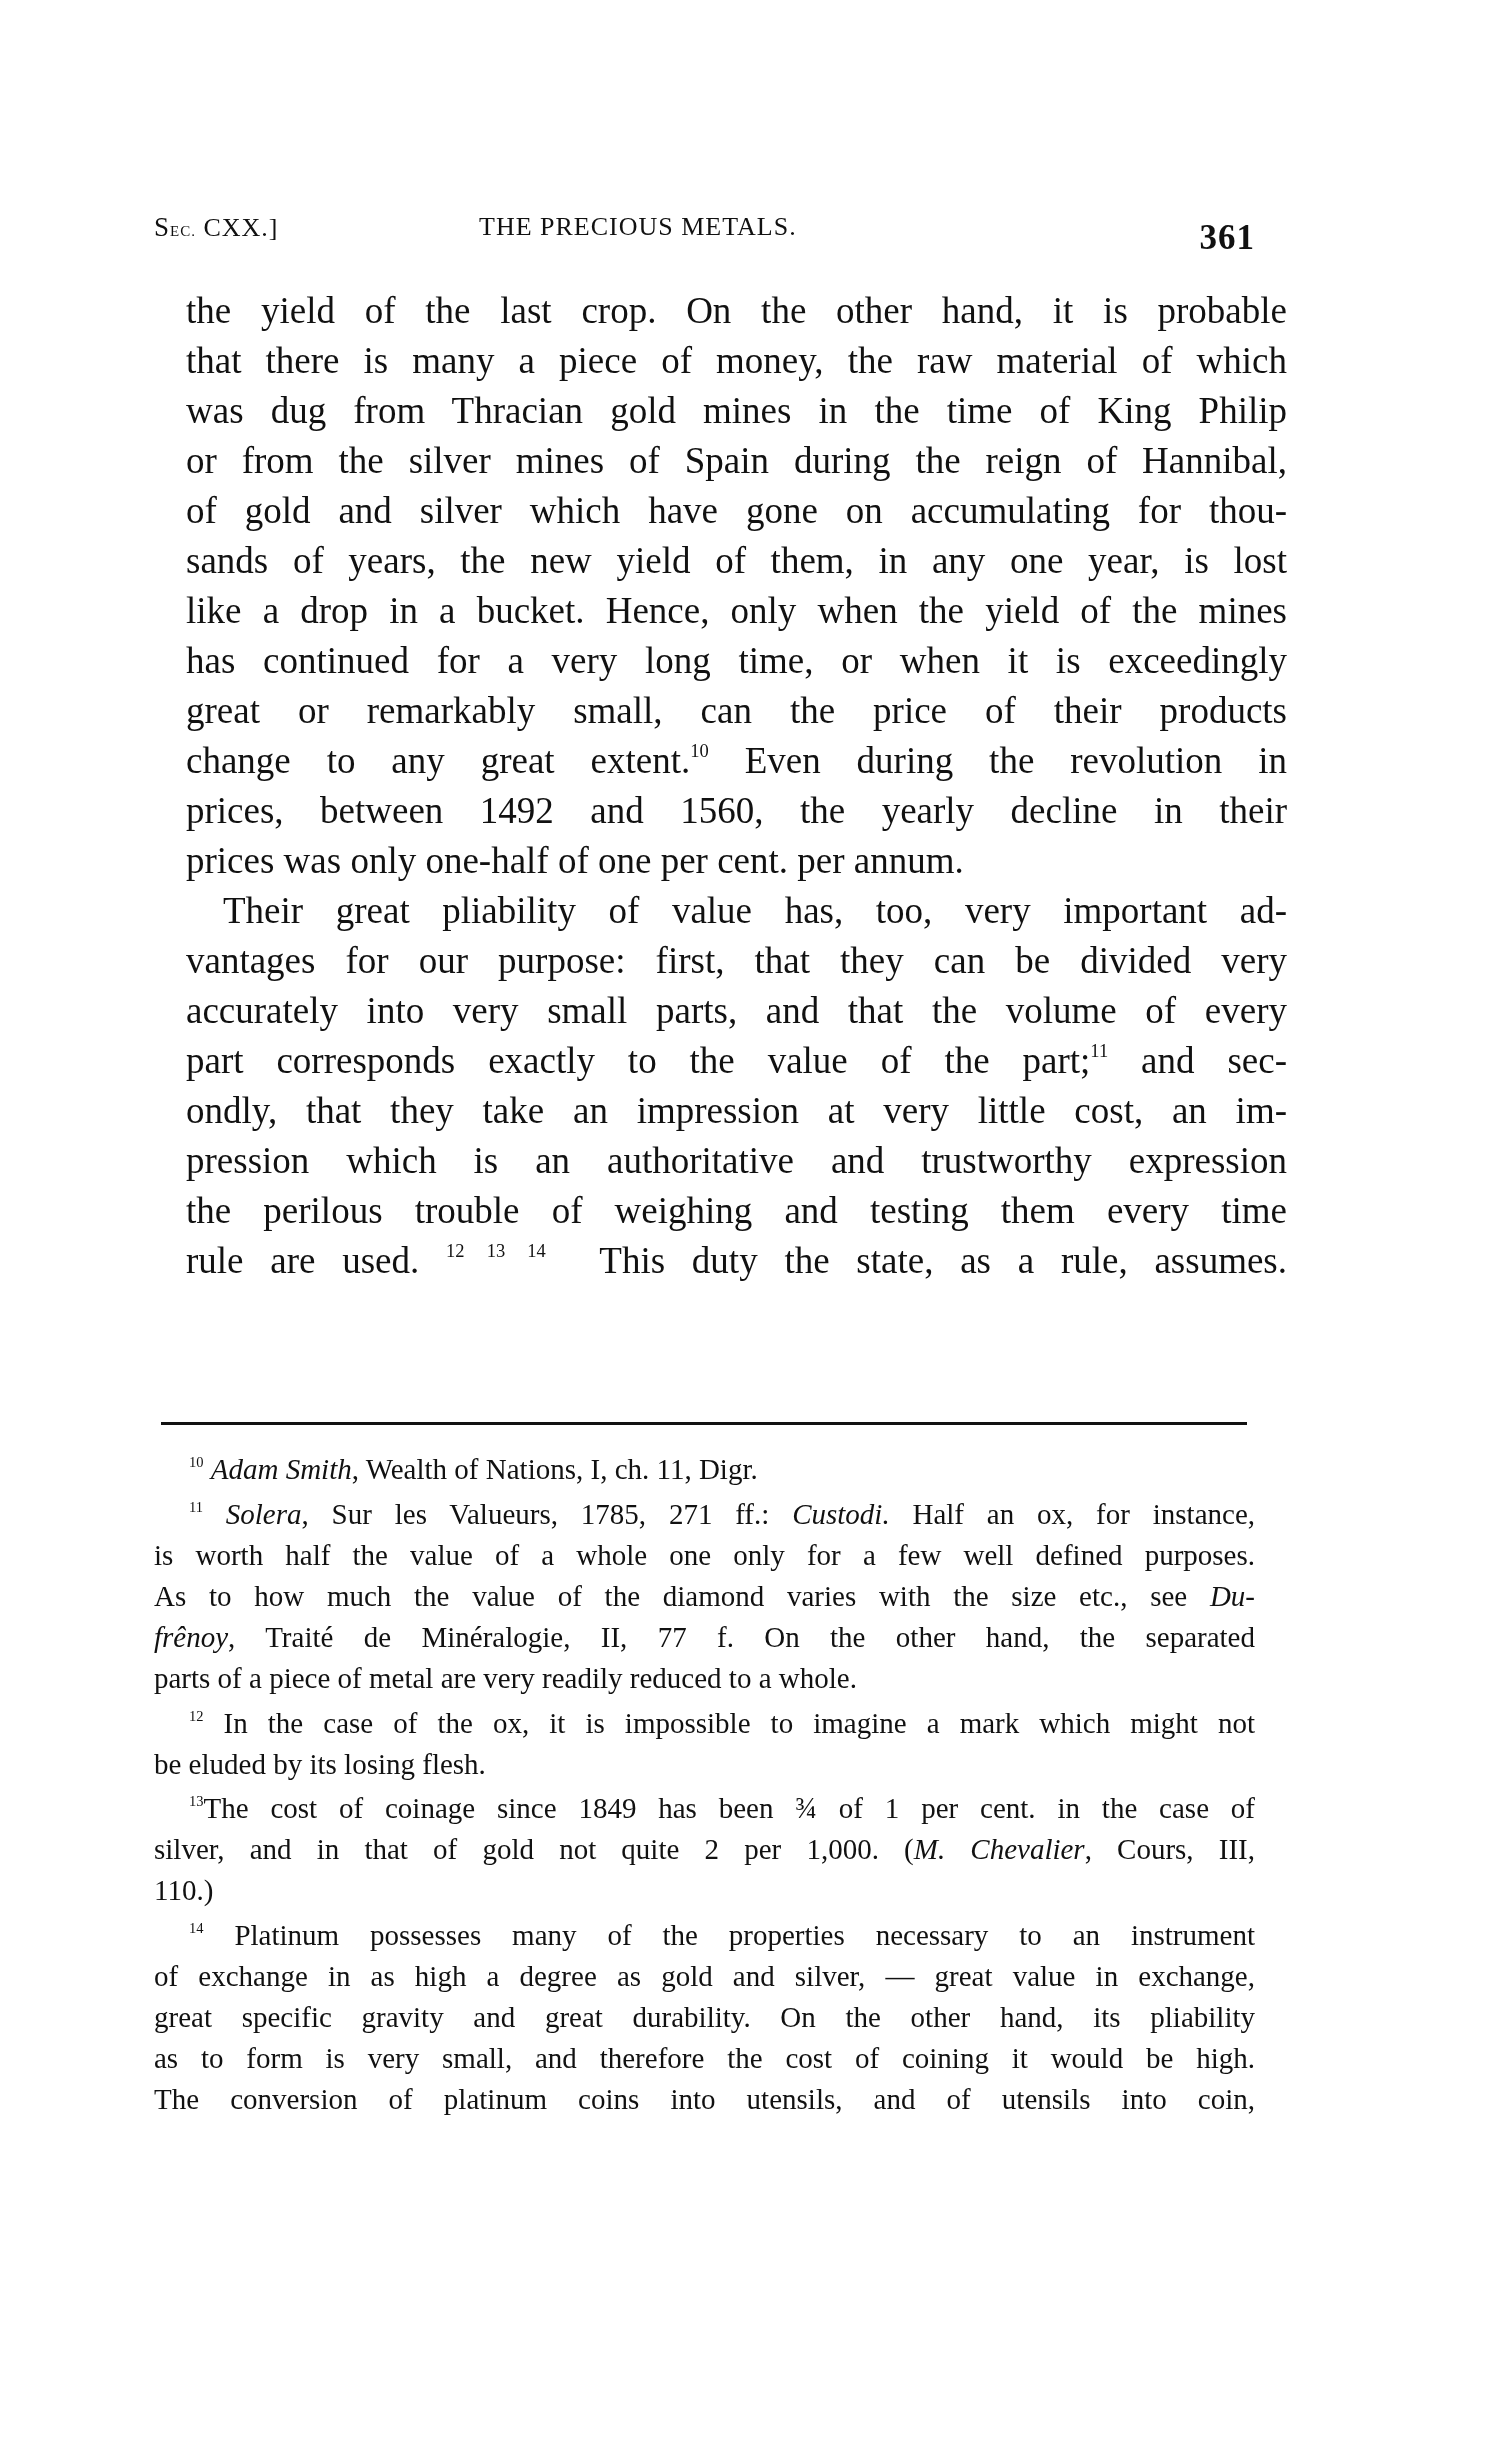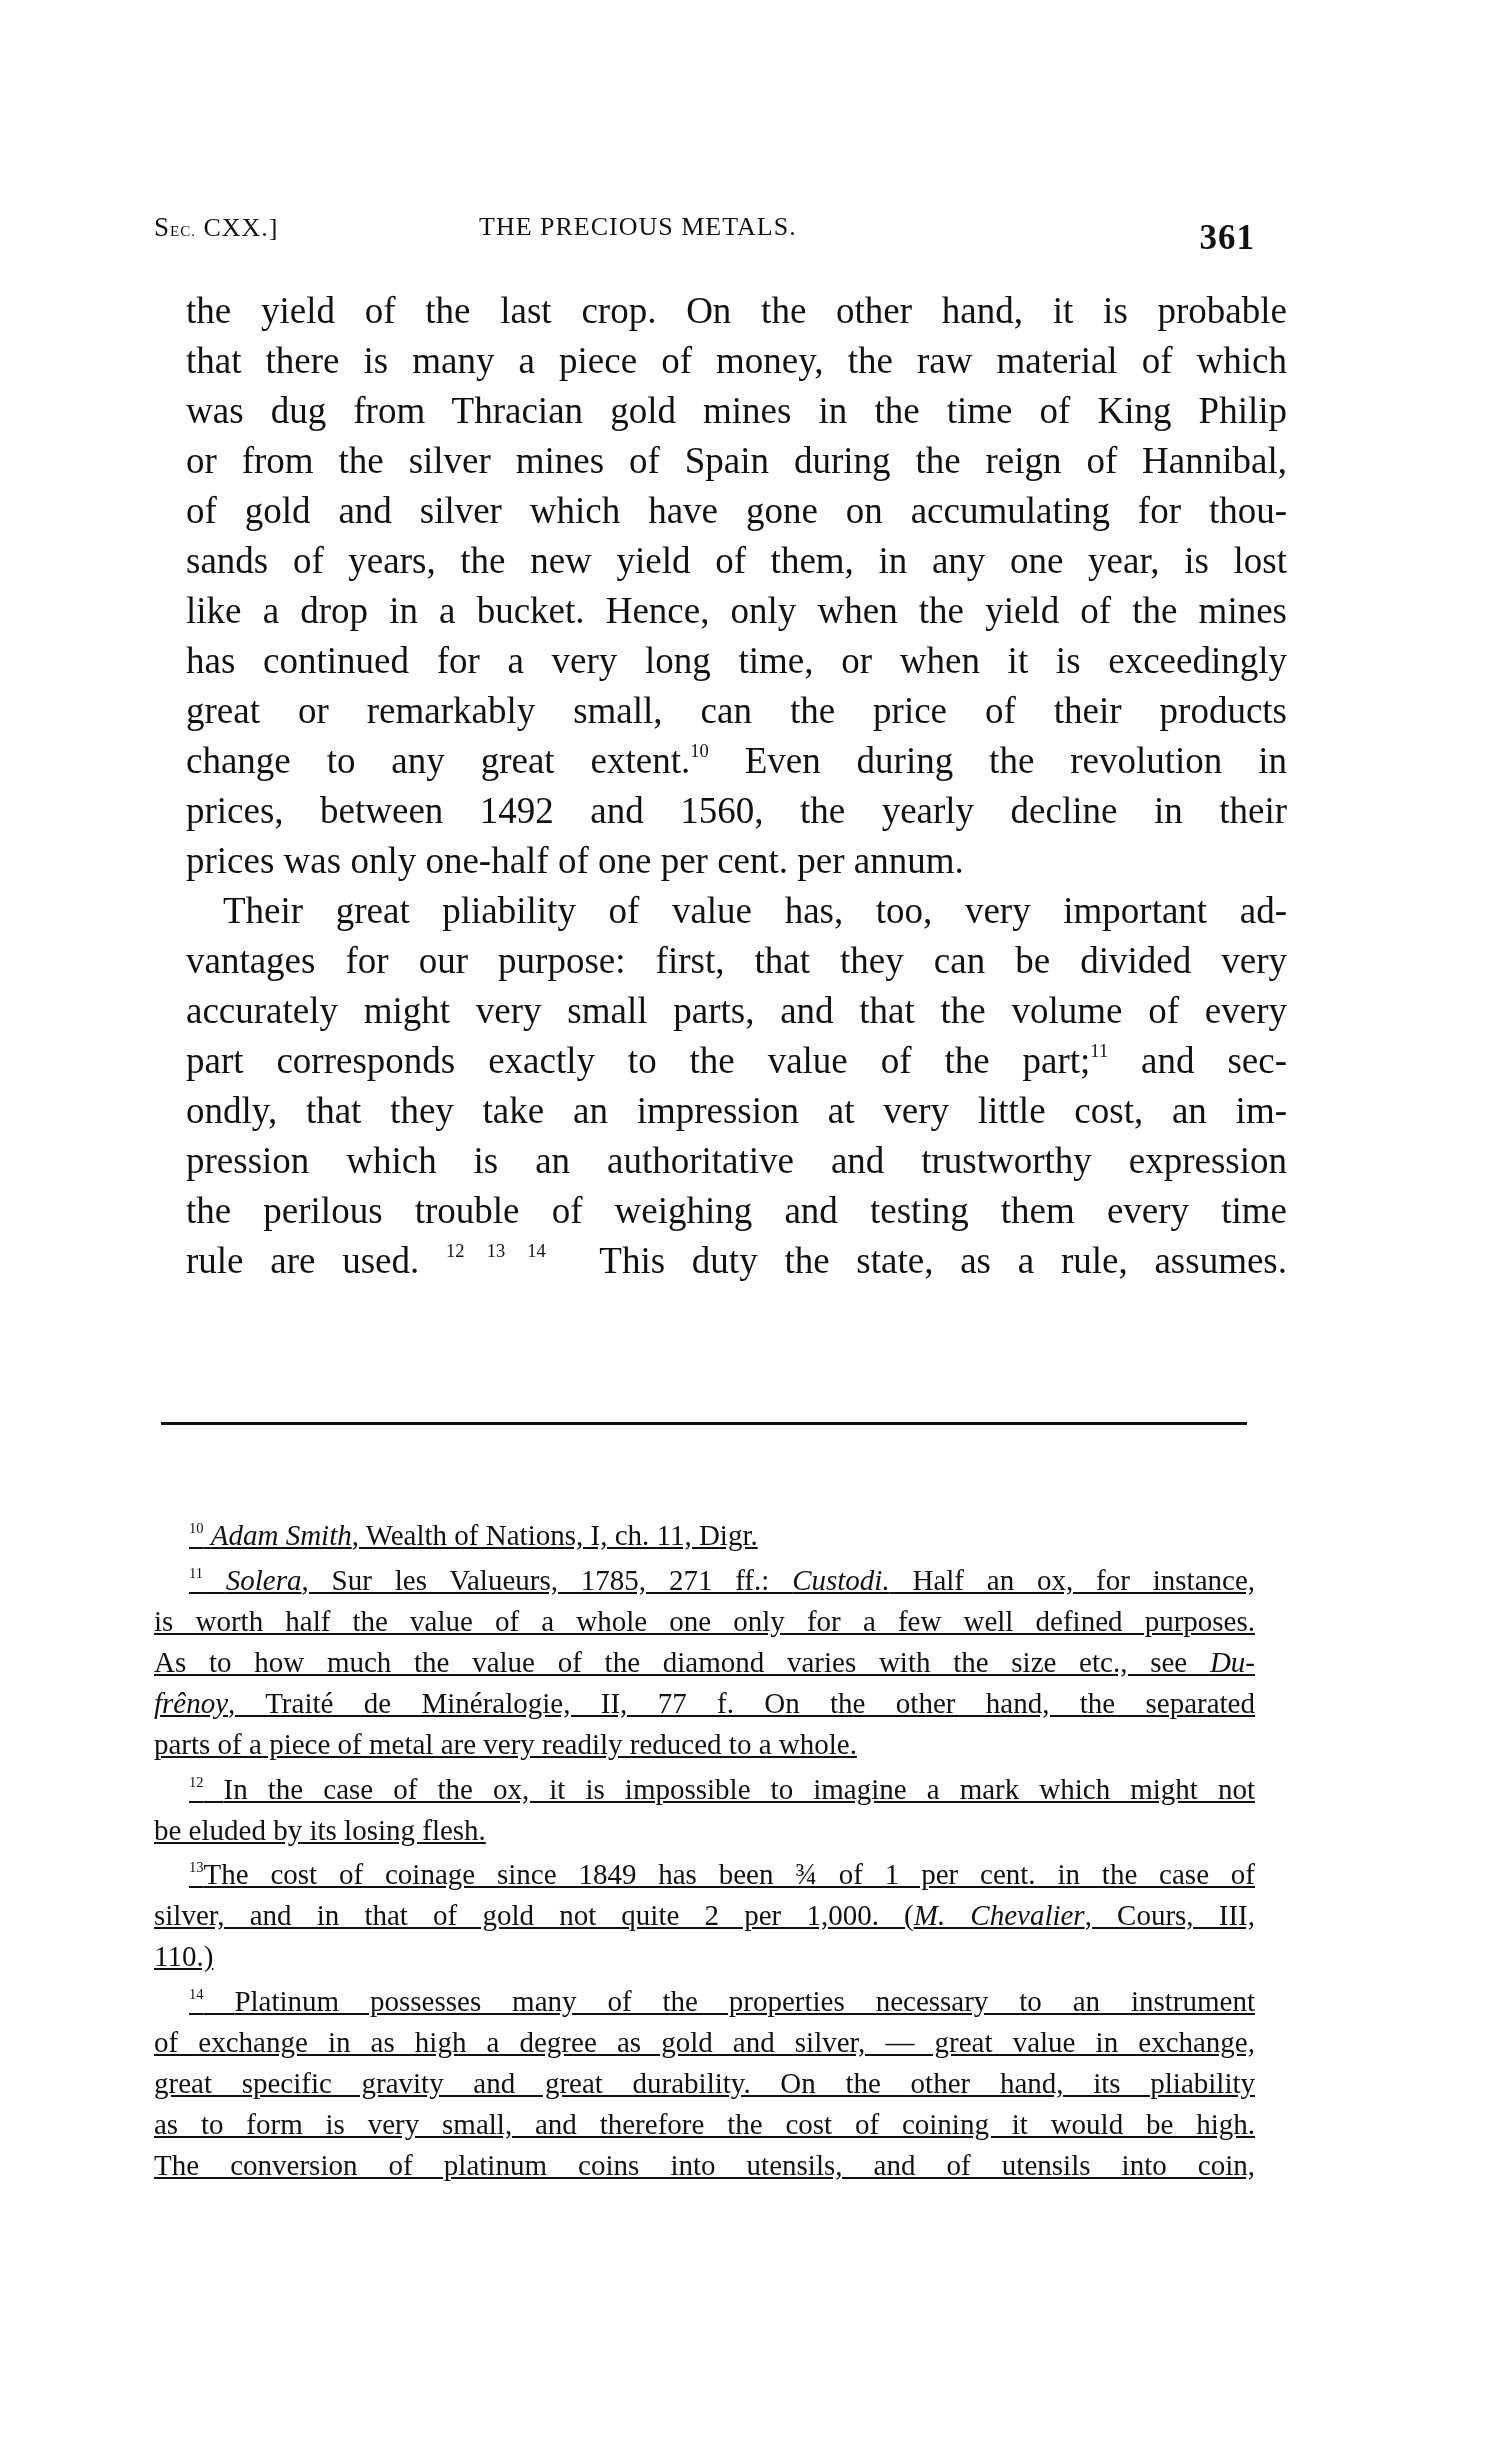--- a/index.html
+++ b/index.html
@@ -12,21 +12,21 @@
   .header .sec .sc-small { font-size: 15px; }
   .header .title { position: absolute; left: 325px; top: 5.8px; }
   .header .pagenum { position: absolute; right: 0; top: 12px; font-size: 35px; font-weight: bold; }
   .body { position: absolute; top: 286px; left: 154px; width: 1101px; margin-left: 32px; }
   .line { height: 50px; line-height: 50px; font-size: 37px; white-space: nowrap;
           text-align: justify; text-align-last: justify; display: block; }
   .line.last { text-align-last: left; }
   .line.indent { padding-left: 37px; }
   sup { font-size: 0.5em; vertical-align: 0.85em; line-height: 0; }
   .rule { position: absolute; top: 1422px; left: 161px; width: 1086px; height: 2.9px; background: #111; }
-  .notes { position: absolute; top: 1515px; left: 154px; width: 1101px; text-decoration: underline; }
+  .notes { position: absolute; top: 1449px; left: 154px; width: 1101px; }
   .fline { height: 41px; line-height: 41px; font-size: 29px; white-space: nowrap;
            text-align: justify; text-align-last: justify; display: block; }
   .fline.last { text-align-last: left; }
   .fline.indent { padding-left: 35px; }
   .fnote { margin-bottom: 3.8px; }
   i { font-style: italic; }
 </style>
 </head>
 <body>
 
@@ -47,21 +47,21 @@
     <span class="line">like a drop in a bucket.  Hence, only when the yield of the mines</span>
     <span class="line">has continued for a very long time, or when it is exceedingly</span>
     <span class="line">great or remarkably small, can the price of their products</span>
     <span class="line"><span>change to any great extent.</span><sup>10</sup><span>  Even during the revolution in</span></span>
     <span class="line">prices, between 1492 and 1560, the yearly decline in their</span>
     <span class="line last">prices was only one-half of one per cent. per annum.</span>
   </div>
   <div class="paragraph">
     <span class="line indent">Their great pliability of value has, too, very important ad-</span>
     <span class="line">vantages for our purpose: first, that they can be divided very</span>
-    <span class="line">accurately might very small parts, and that the volume of every</span>
+    <span class="line">accurately into very small parts, and that the volume of every</span>
     <span class="line"><span>part corresponds exactly to the value of the part;</span><sup>11</sup><span> and sec-</span></span>
     <span class="line">ondly, that they take an impression at very little cost, an im-</span>
     <span class="line">pression which is an authoritative and trustworthy expression</span>
     <span class="line">the perilous trouble of weighing and testing them every time</span>
     <span class="line"><span>rule are used.</span> <sup>12 13 14</sup>&nbsp;&nbsp;<span>This duty the state, as a rule, assumes.</span></span>
   </div>
 </div>
 
 <div class="rule"></div>
 

